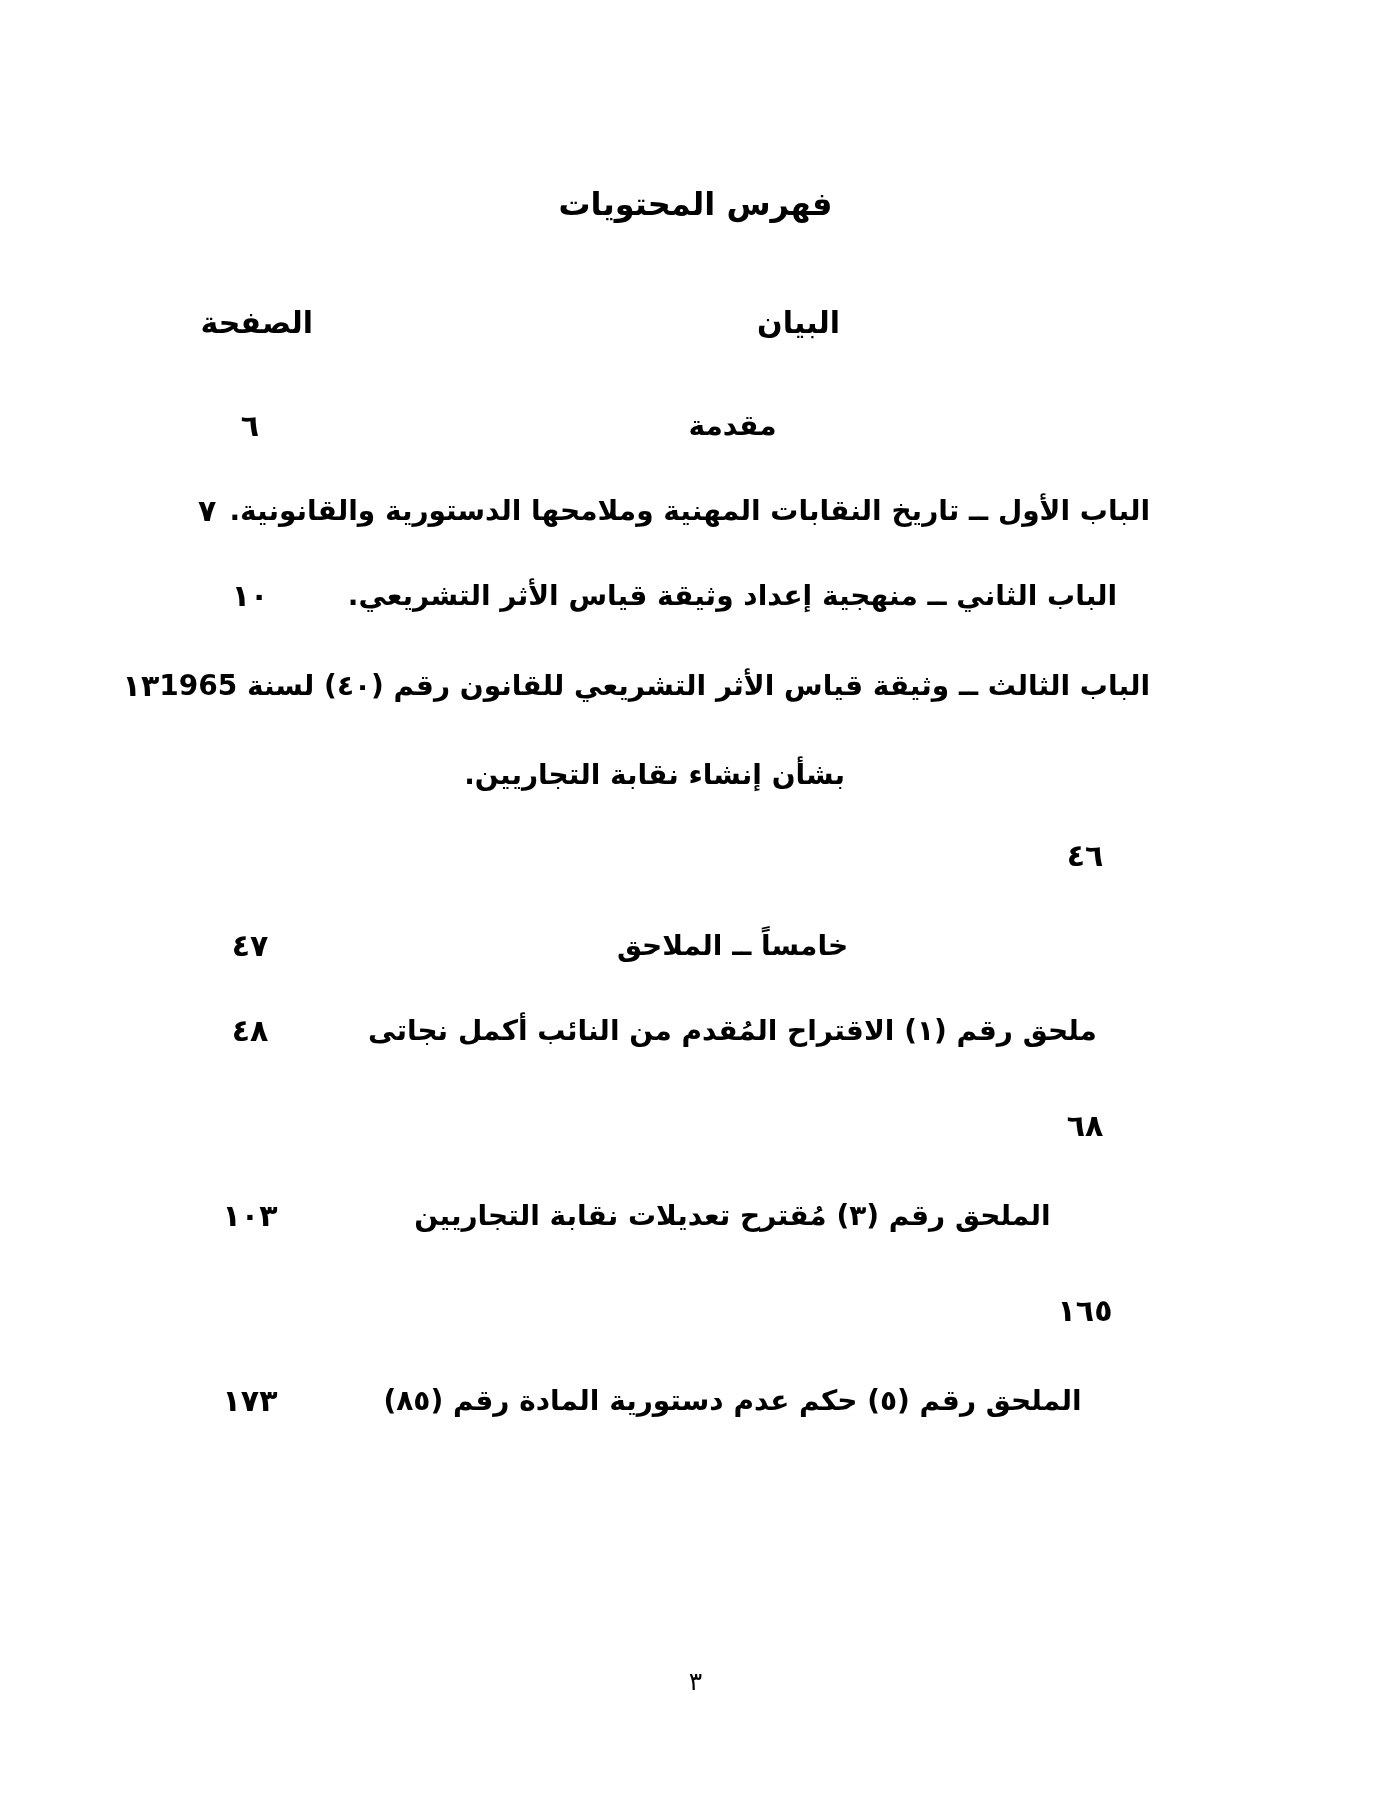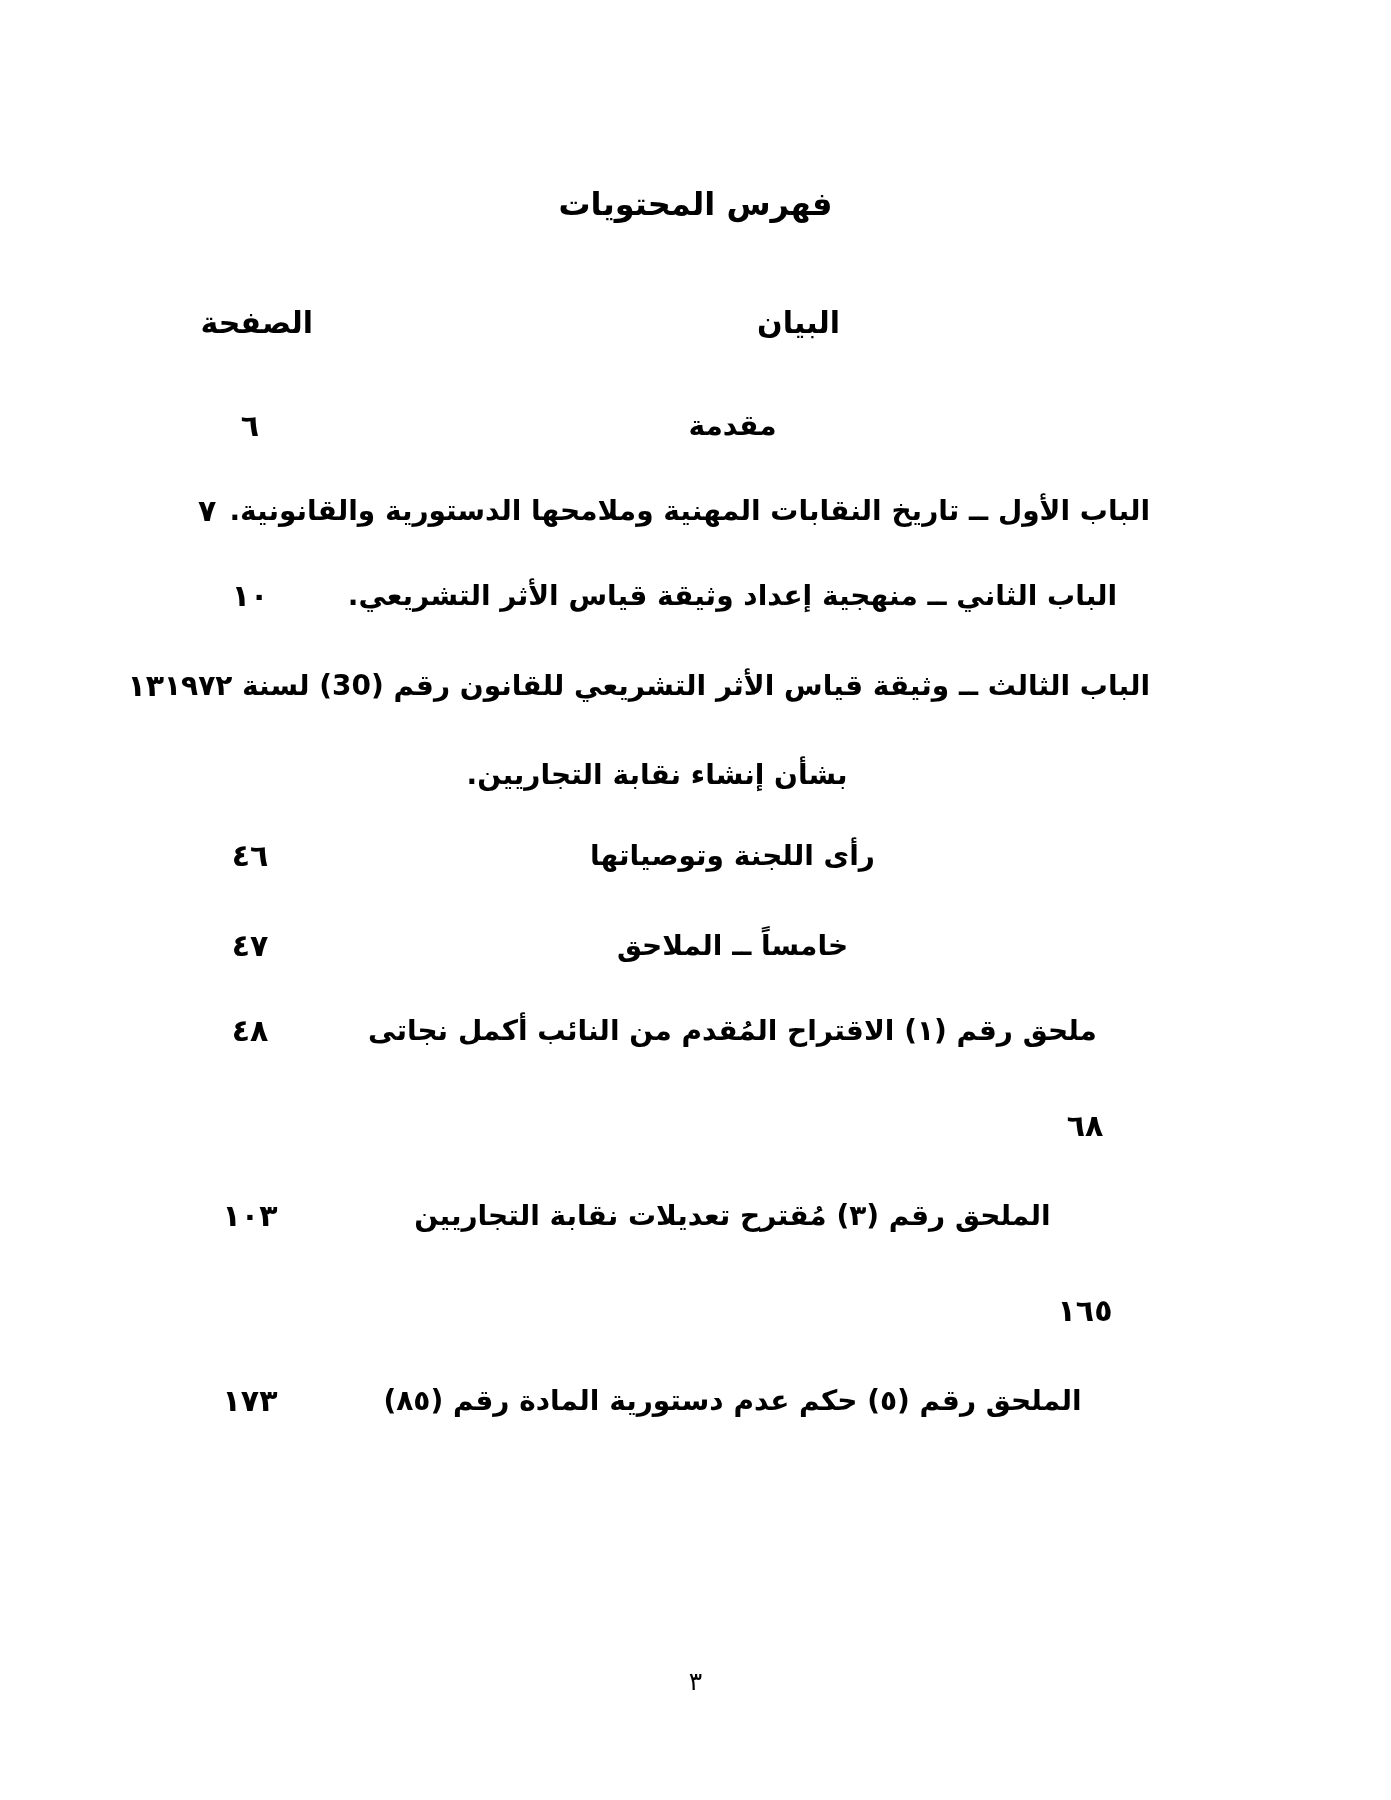--- a/index.html
+++ b/index.html
@@ -113,28 +113,27 @@
     <div class="toc-page">٧</div>
   </div>
 
   <div class="toc-row r3">
     <div class="toc-label">الباب الثاني ــ منهجية إعداد وثيقة قياس الأثر التشريعي.</div>
     <div class="toc-page">١٠</div>
   </div>
 
   <div class="toc-row r4">
     <div class="toc-label">
-      <div>الباب الثالث ــ وثيقة قياس الأثر التشريعي للقانون رقم (30) لسنة ١٩٧٢</div>
+      <div>الباب الثالث ــ وثيقة قياس الأثر التشريعي للقانون رقم (٤٠) لسنة 1965</div>
       <div class="line2">بشأن إنشاء نقابة التجاريين.</div>
     </div>
     <div class="toc-page">١٣</div>
   </div>
 
   <div class="toc-row r5">
-    <div class="toc-label">رأى اللجنة وتوصياتها</div>
     <div class="toc-page">٤٦</div>
   </div>
 
   <div class="toc-row r6">
     <div class="toc-label">خامساً ــ الملاحق</div>
     <div class="toc-page">٤٧</div>
   </div>
 
   <div class="toc-row r7">
     <div class="toc-label">ملحق رقم (١) الاقتراح المُقدم من النائب أكمل نجاتى</div>

